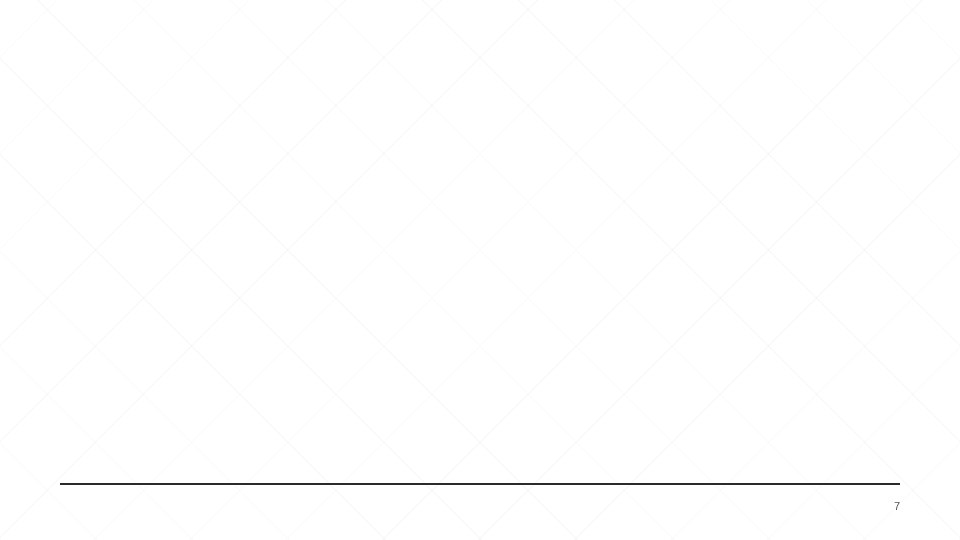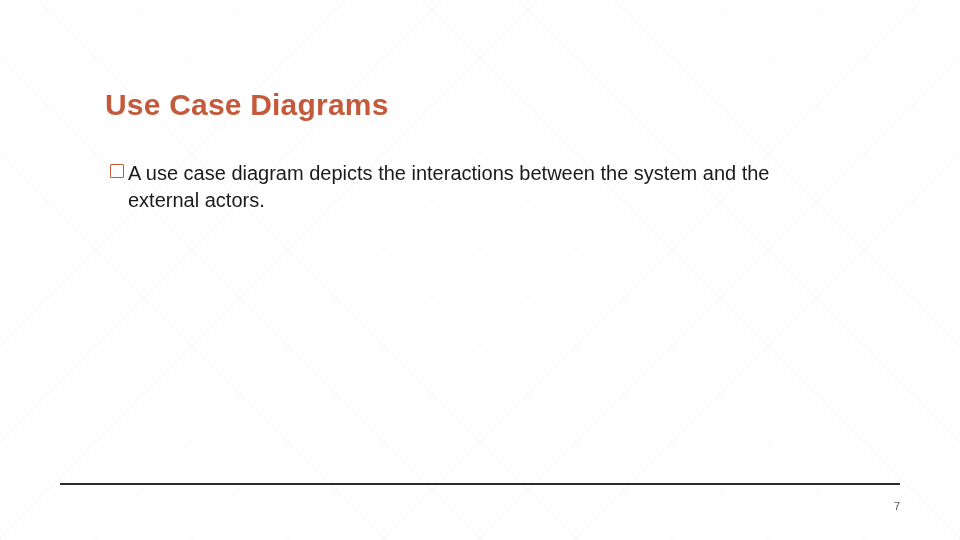--- a/index.html
+++ b/index.html
@@ -77,26 +77,19 @@
     color: #555;
   }
 </style>
 </head>
 <body>
 
 <div class="bg-grid"></div>
 
 <div class="slide">
 
-  <h1 class="title">Use Case Diagrams</h1>
 
-  <div class="body">
-    <div class="bullet-row">
-      <span class="bullet-icon"></span>
-      <span class="bullet-text">A use case diagram depicts the interactions between the system and the external actors.</span>
-    </div>
-  </div>
 
   <div class="rule"></div>
 
   <div class="page-number">7</div>
 
 </div>
 
 </body></html>

